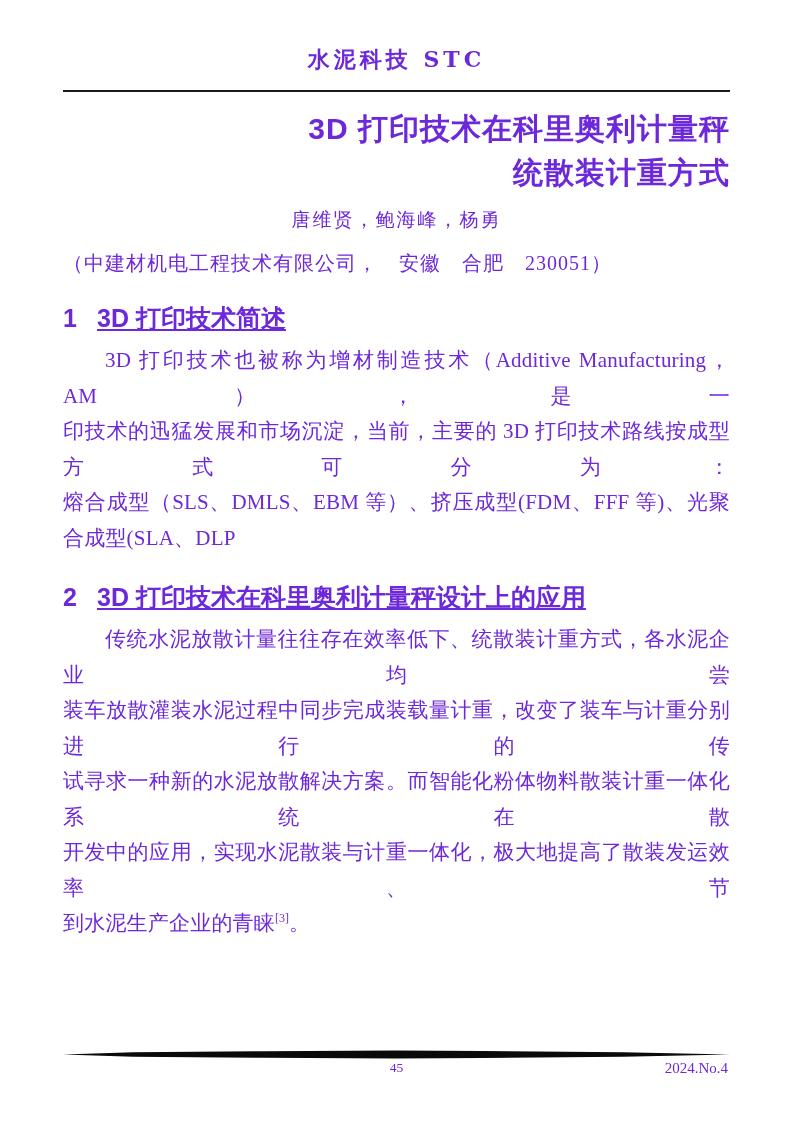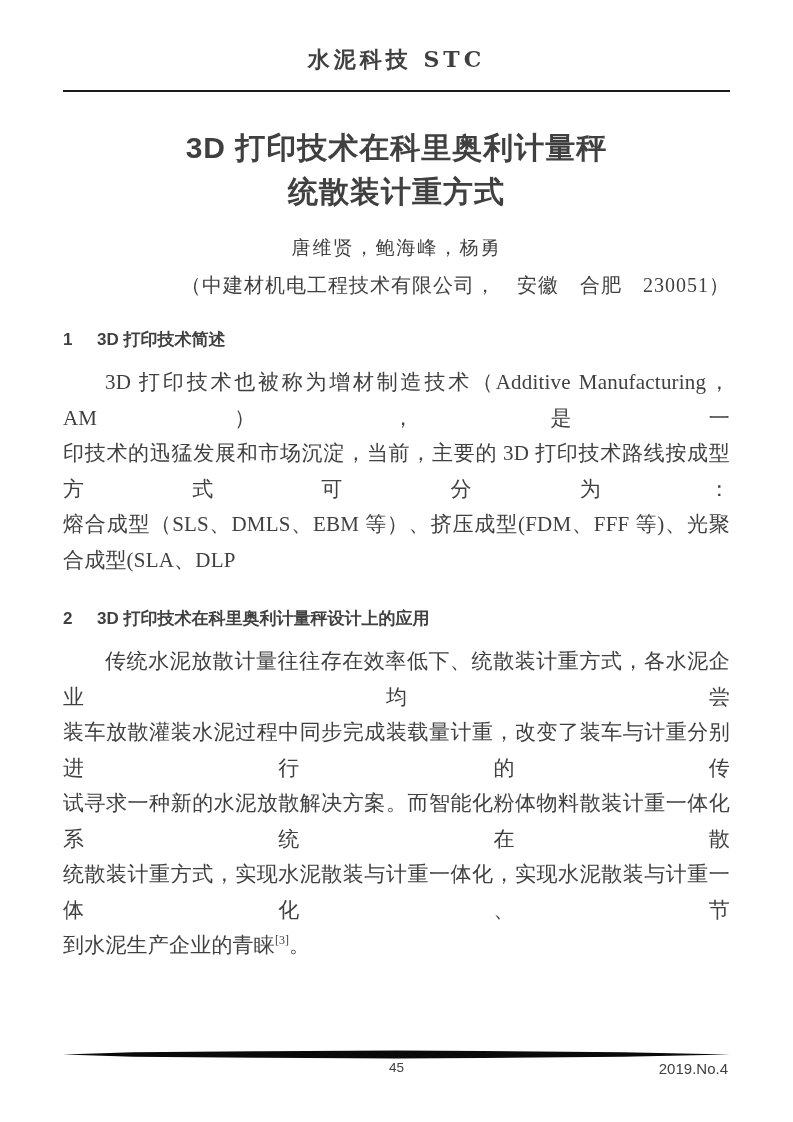--- a/index.html
+++ b/index.html
@@ -4,72 +4,73 @@
 <style>
   html, body { margin: 0; padding: 0; background: #e8e8e8; }
   .page {
     position: relative;
     width: 793px;
     height: 1122px;
     margin: 0 auto;
     background: #ffffff;
     box-sizing: border-box;
     padding: 44px 63px 0 63px;
-    color: #404040;
+    color: #6d28d9;
     font-family: "Liberation Serif", serif;
     overflow: hidden;
   }
   
   .journal-title {
     text-align: center;
     font-size: 22px;
     line-height: 30px;
     font-weight: 700;
     letter-spacing: 4px;
     font-family: "DejaVu Serif", serif;
   }
   .header-rule {
     margin-top: 16px;
     border: none;
     border-top: 2px solid #1a1a1a;
     height: 0;
   }
   
   .article-title {
-    margin: 34px 0 0 0;
-    text-align: center;
+    margin: 15px 0 0 0;
+    text-align: right;
     font-family: "Liberation Sans", sans-serif;
     font-weight: 700;
     font-size: 30px;
     line-height: 44px;
     letter-spacing: 1px;
   }
   .article-title .title-line { display: block; }
   .authors {
-    margin-top: 21px;
+    margin-top: 12px;
     text-align: center;
     font-size: 19px;
     line-height: 26px;
     letter-spacing: 2px;
   }
   .affiliation {
-    margin-top: 10px;
-    text-align: right;
+    margin-top: 16px;
+    text-align: left;
     font-size: 20px;
     line-height: 28px;
     letter-spacing: 1px;
     font-family: Liberation Serif, serif;
   }
   
   .section-heading {
     margin: 26px 0 10px 0;
     font-family: "Liberation Sans", sans-serif;
     font-weight: 700;
-    font-size: 17px;
+    font-size: 25px;
     line-height: 30px;
+    text-decoration: underline;
   }
   .section-heading .sec-num { display: inline-block; min-width: 34px; }
   .para { margin: 0; }
   .para .line {
     font-size: 21px;
     line-height: 35.5px;
     text-align: justify;
     text-align-last: justify;
     letter-spacing: 0.2px;
   }
@@ -85,21 +86,21 @@
   .footer {
     position: absolute;
     left: 63px;
     right: 63px;
     top: 1050px;
   }
   .footer-rule { display: block; width: 100%; height: 9px; }
   .footer-row {
     position: relative;
     height: 22px;
-    font-family: Liberation Sans, sans-serif;
+    font-family: Liberation Serif, serif;
   }
   .page-number {
     position: absolute;
     left: 50%;
     transform: translateX(-50%);
     top: 1px;
     font-size: 13.5px;
   }
   .issue {
     position: absolute;
@@ -132,28 +133,28 @@
       <div class="para">
         <div class="line">3D 打印技术也被称为增材制造技术（Additive Manufacturing，AM），是一</div>
         <div class="line">印技术的迅猛发展和市场沉淀，当前，主要的 3D 打印技术路线按成型方式可分为：</div>
         <div class="line">熔合成型（SLS、DMLS、EBM 等）、挤压成型(FDM、FFF 等)、光聚合成型(SLA、DLP</div>
       </div>
       <h2 class="section-heading"><span class="sec-num">2</span><span>3D 打印技术在科里奥利计量秤设计上的应用</span></h2>
       <div class="para">
         <div class="line">传统水泥放散计量往往存在效率低下、统散装计重方式，各水泥企业均尝</div>
         <div class="line">装车放散灌装水泥过程中同步完成装载量计重，改变了装车与计重分别进行的传</div>
         <div class="line">试寻求一种新的水泥放散解决方案。而智能化粉体物料散装计重一体化系统在散</div>
-        <div class="line">统散装计重方式，实现水泥散装与计重一体化，实现水泥散装与计重一体化、节</div>
+        <div class="line">开发中的应用，实现水泥散装与计重一体化，极大地提高了散装发运效率、节</div>
         <div class="line">到水泥生产企业的青睐<sup class="ref">[3]</sup>。</div>
       </div>
     </div>
 
   <div class="footer">
     <svg class="footer-rule" viewBox="0 0 667 9" preserveAspectRatio="none">
       <polygon fill="#0a0a0a" points="0,4.5 70,2.2 200,1.2 333,0.4 420,0.9 560,2.2 667,4.5 560,6.8 420,8.1 333,8.6 200,7.8 70,6.8"></polygon>
     </svg>
     <div class="footer-row">
       <span class="page-number">45</span>
-      <span class="issue">2019.No.4</span>
+      <span class="issue">2024.No.4</span>
     </div>
   </div>
 
 </div>
 
 </body></html>

